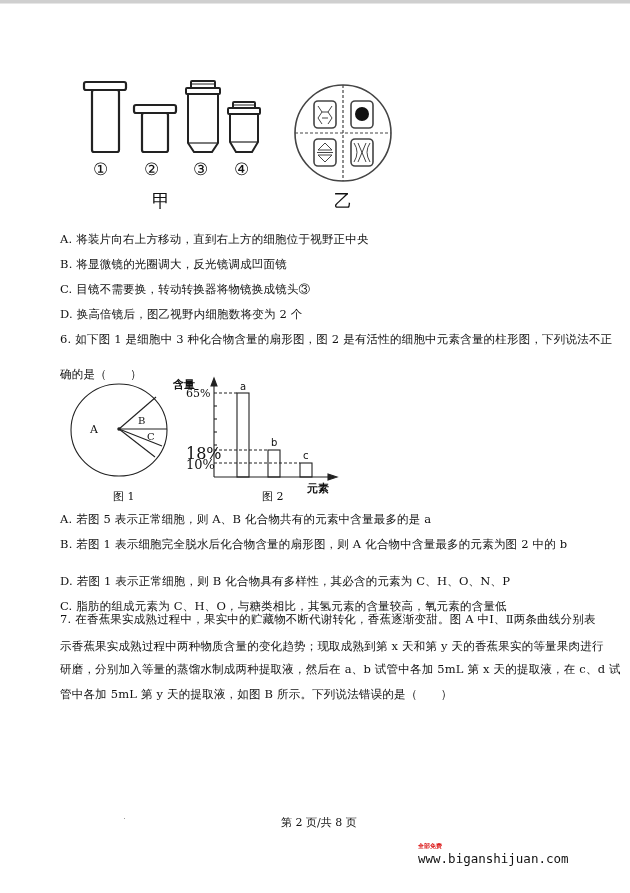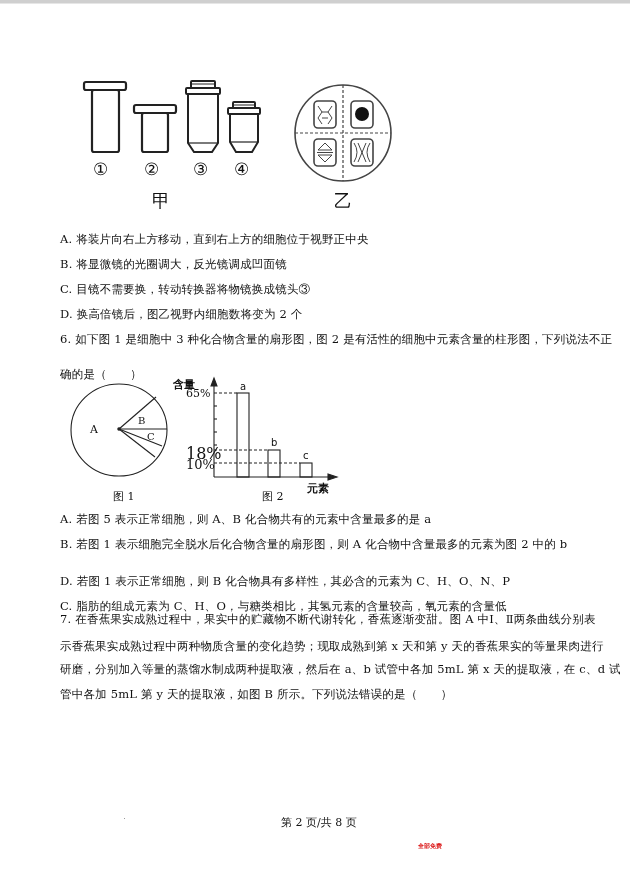--- a/index.html
+++ b/index.html
@@ -129,13 +129,14 @@
 
 <div class="line" style="top:612px;">7. 在香蕉果实成熟过程中，果实中的贮藏物不断代谢转化，香蕉逐渐变甜。图 A 中Ⅰ、Ⅱ两条曲线分别表</div>
 <div class="line" style="top:631px;margin-top:8px;">示香蕉果实成熟过程中两种物质含量的变化趋势；现取成熟到第 x 天和第 y 天的香蕉果实的等量果肉进行</div>
 <div class="line" style="top:662px;">研磨，分别加入等量的蒸馏水制成两种提取液，然后在 a、b 试管中各加 5mL 第 x 天的提取液，在 c、d 试</div>
 <div class="line" style="top:687px;">管中各加 5mL 第 y 天的提取液，如图 B 所示。下列说法错误的是（　　）</div>
 
 <div class="abs" style="left:124px;top:818px;width:1px;height:1px;background:#999;"></div>
 <div class="footer-page">第 2 页/共 8 页</div>
 <div class="brand">
   <span class="brand-free">全部免费</span>
+  <span class="brand-url">www.biganshijuan.com</span>
 </div>
 
 </body></html>

